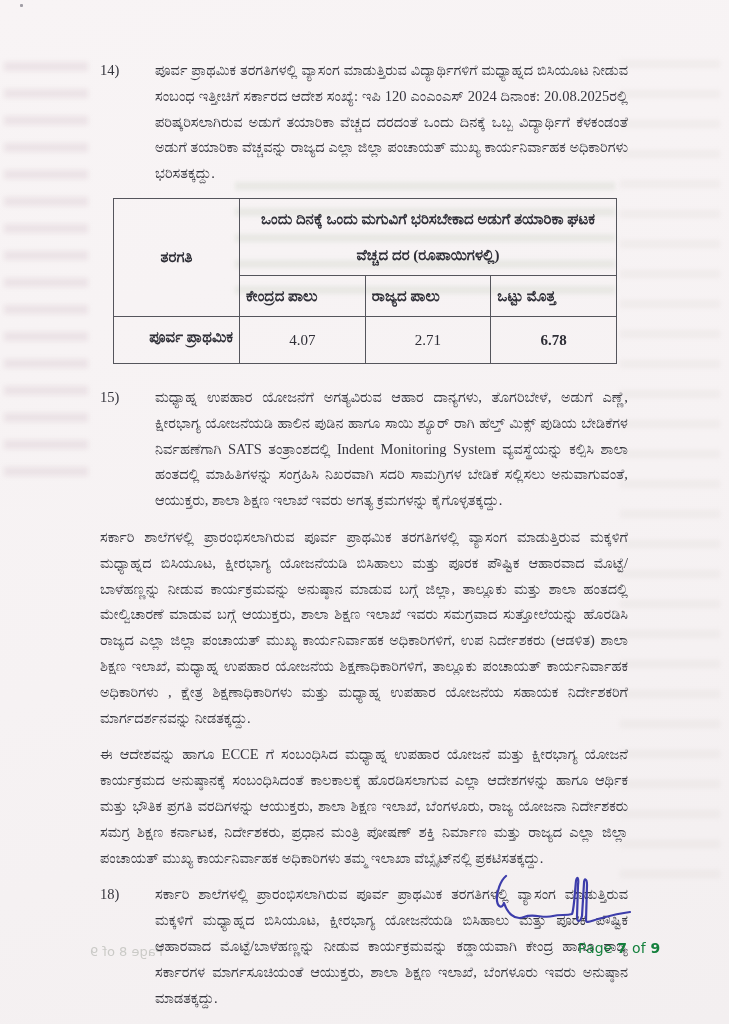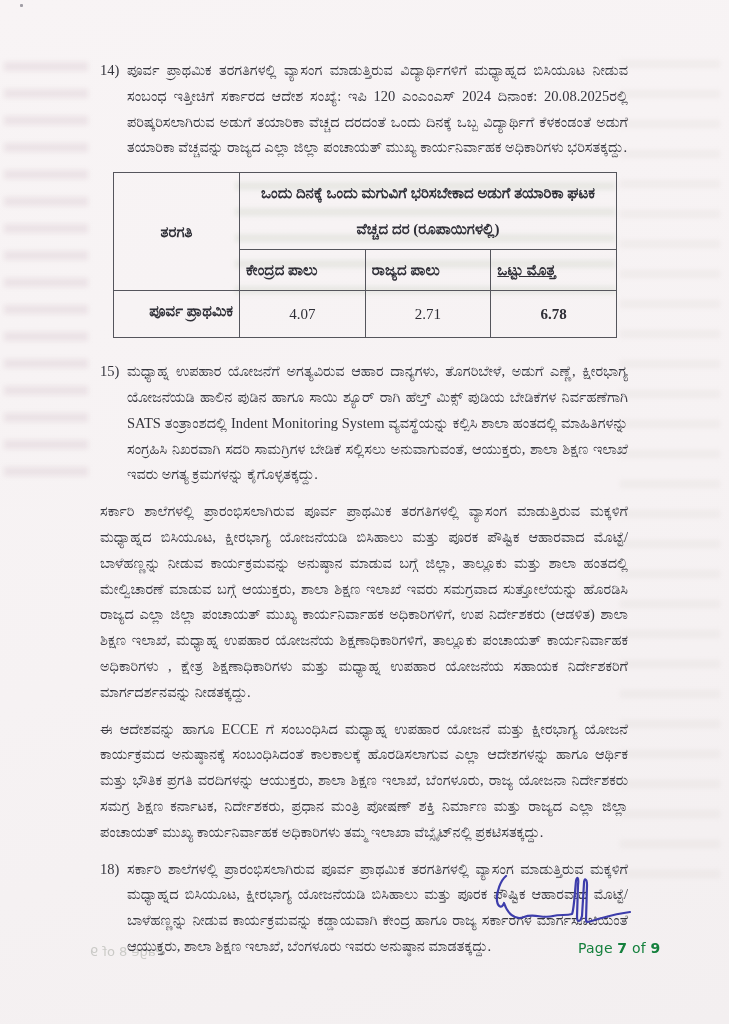--- a/index.html
+++ b/index.html
@@ -36,40 +36,40 @@
     font-size:13px; color:rgba(150,156,146,0.45);
     filter:blur(0.7px); pointer-events:none;
   }
   .speck { position:absolute; left:20px; top:4px; width:3px; height:3px;
     background:rgba(90,88,100,0.55); border-radius:1px; }
 
   .content {
     position:absolute; left:100px; top:58px; width:528px;
     font-size:14.5px; line-height:25.8px; color:#35353d;
   }
-  .para { display:flex; margin:0 0 11px 0; }
+  .para { display:flex; margin:0 0 11px 0;gap:28px; }
   .para .num { flex:0 0 27px; white-space:nowrap; }
   .para .ptext { flex:1; text-align:justify; }
 
   table.rate-table {
     border-collapse:collapse; table-layout:fixed;
     margin:9px 0 21px 13px; width:504px;
     color:#2f2f37;
   }
   table.rate-table td {
     border:1.6px solid #55555c; padding:2px 6px;
     font-size:15px; line-height:36px;
   }
   .th-class   { width:113px; font-weight:bold; text-align:center; vertical-align:middle; }
   .th-rate    { font-weight:bold; text-align:center; height:52px; vertical-align:middle; }
   .th-sub     { font-weight:bold; text-align:left; height:24px; }
   .cell-class { font-weight:bold; text-align:right; vertical-align:top; height:42px; padding-top:3px; }
   .cell-num   { text-align:center; vertical-align:middle;font-family:Liberation Serif, serif; }
   .cell-total { font-weight:bold; }
-  .col-central{ width:158px; } .col-state{ width:114px; } .col-total{ width:107px;text-decoration:underline; }
+  .col-central{ width:158px; } .col-state{ width:114px; } .col-total{ width:107px; }
 
   .signature-wrap { position:absolute; left:466px; top:868px; width:172px; height:80px; }
   .signature-wrap svg { display:block; }
 
   .footer-label {
     position:absolute; left:578px; top:940px;
     font-family:"DejaVu Sans","Liberation Sans",sans-serif;
     font-size:14px; color:#15803d; letter-spacing:0.2px;
   }
   .footer-label .bold { font-weight:bold; }

